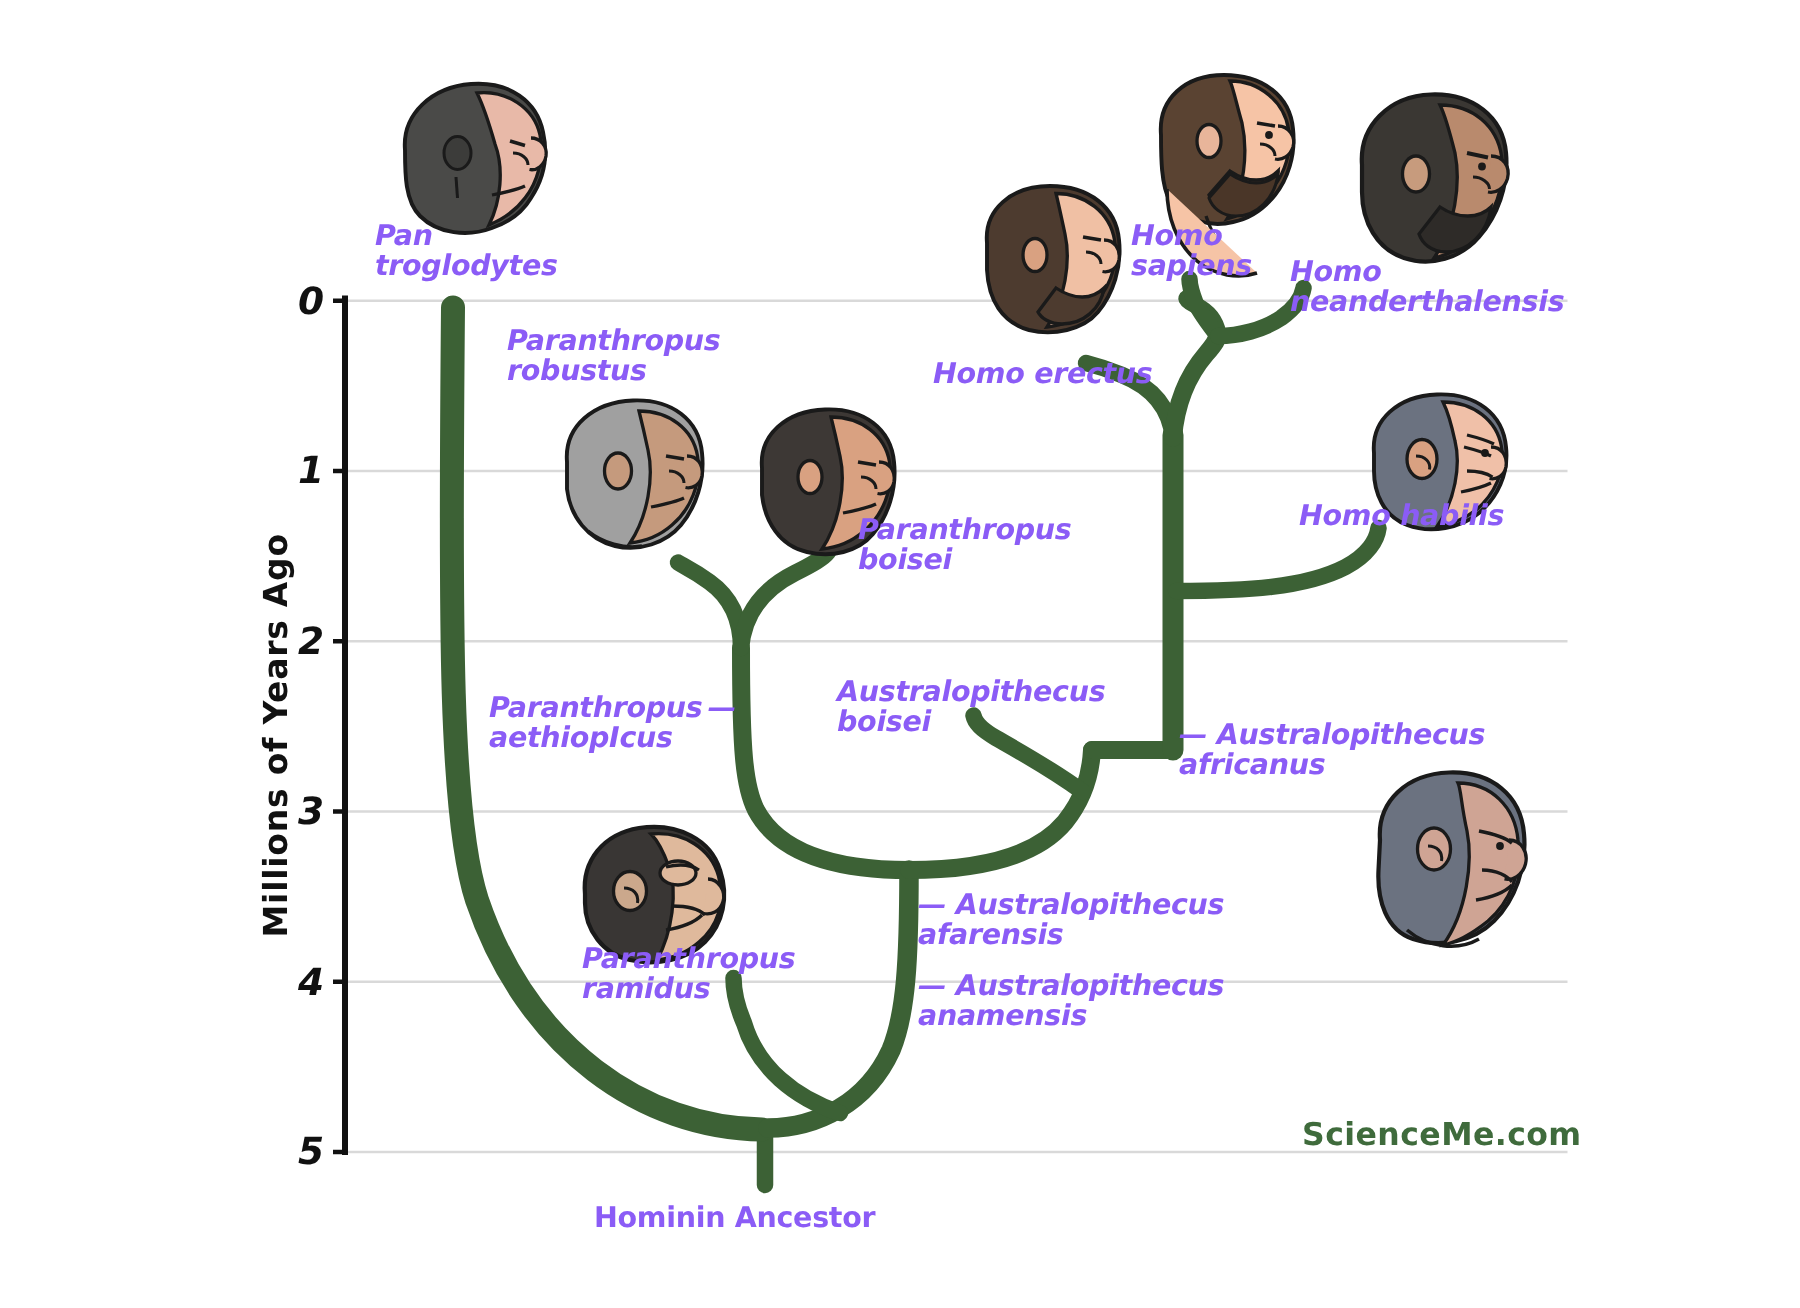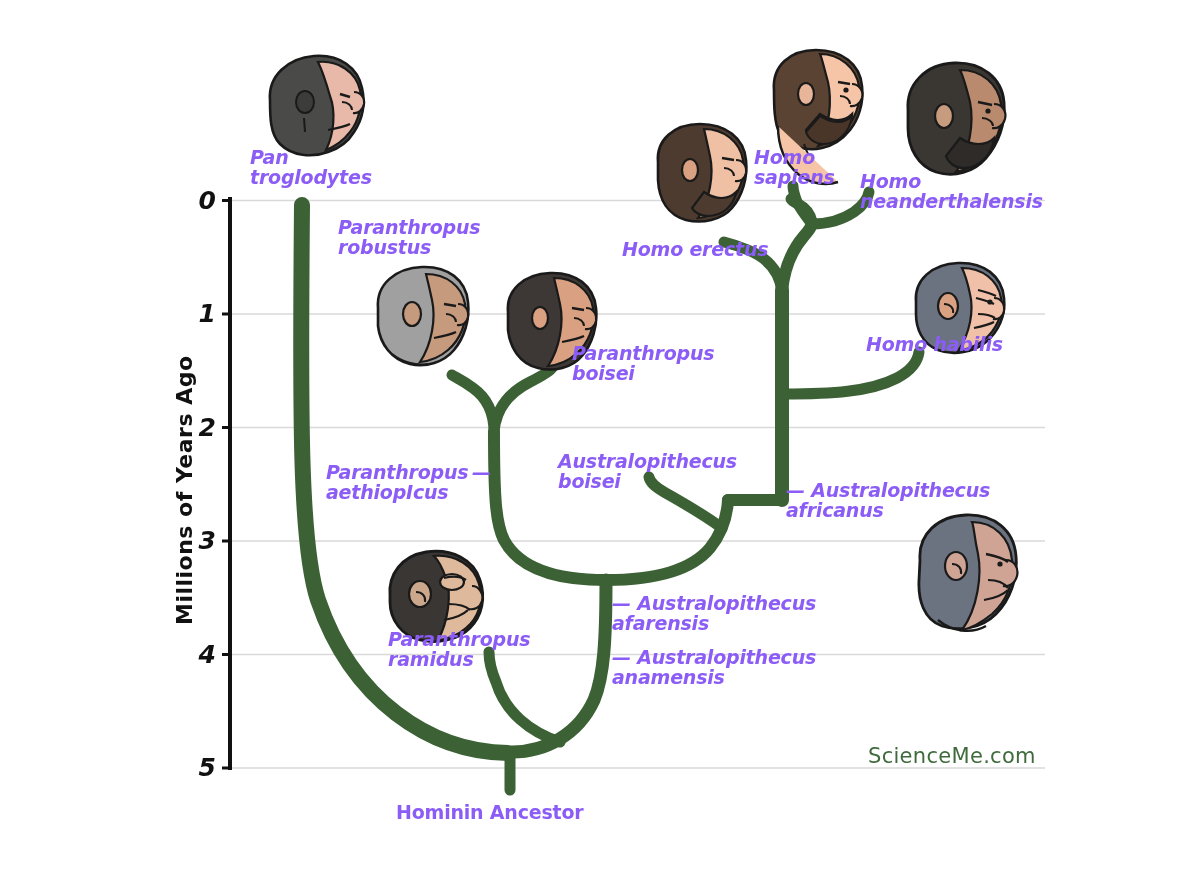--- a/index.html
+++ b/index.html
@@ -282,15 +282,15 @@
   <div class="lbl" style="left:622px;top:240px;">Homo erectus</div>
 
   <div class="lbl" style="left:754px;top:148px;">Homo
 sapiens</div>
 
   <div class="lbl" style="left:860px;top:172px;">Homo
 neanderthalensis</div>
 
   <div class="lbl nonital" style="left:396px;top:803px;font-weight:600;">Hominin Ancestor</div>
 
-  <div class="watermark" style="left:868px;top:744px;">ScienceMe.com</div>
+  <div class="watermark" style="left:868px;top:744px;font-weight:bold;">ScienceMe.com</div>
 
 </div>
 
 </body></html>

